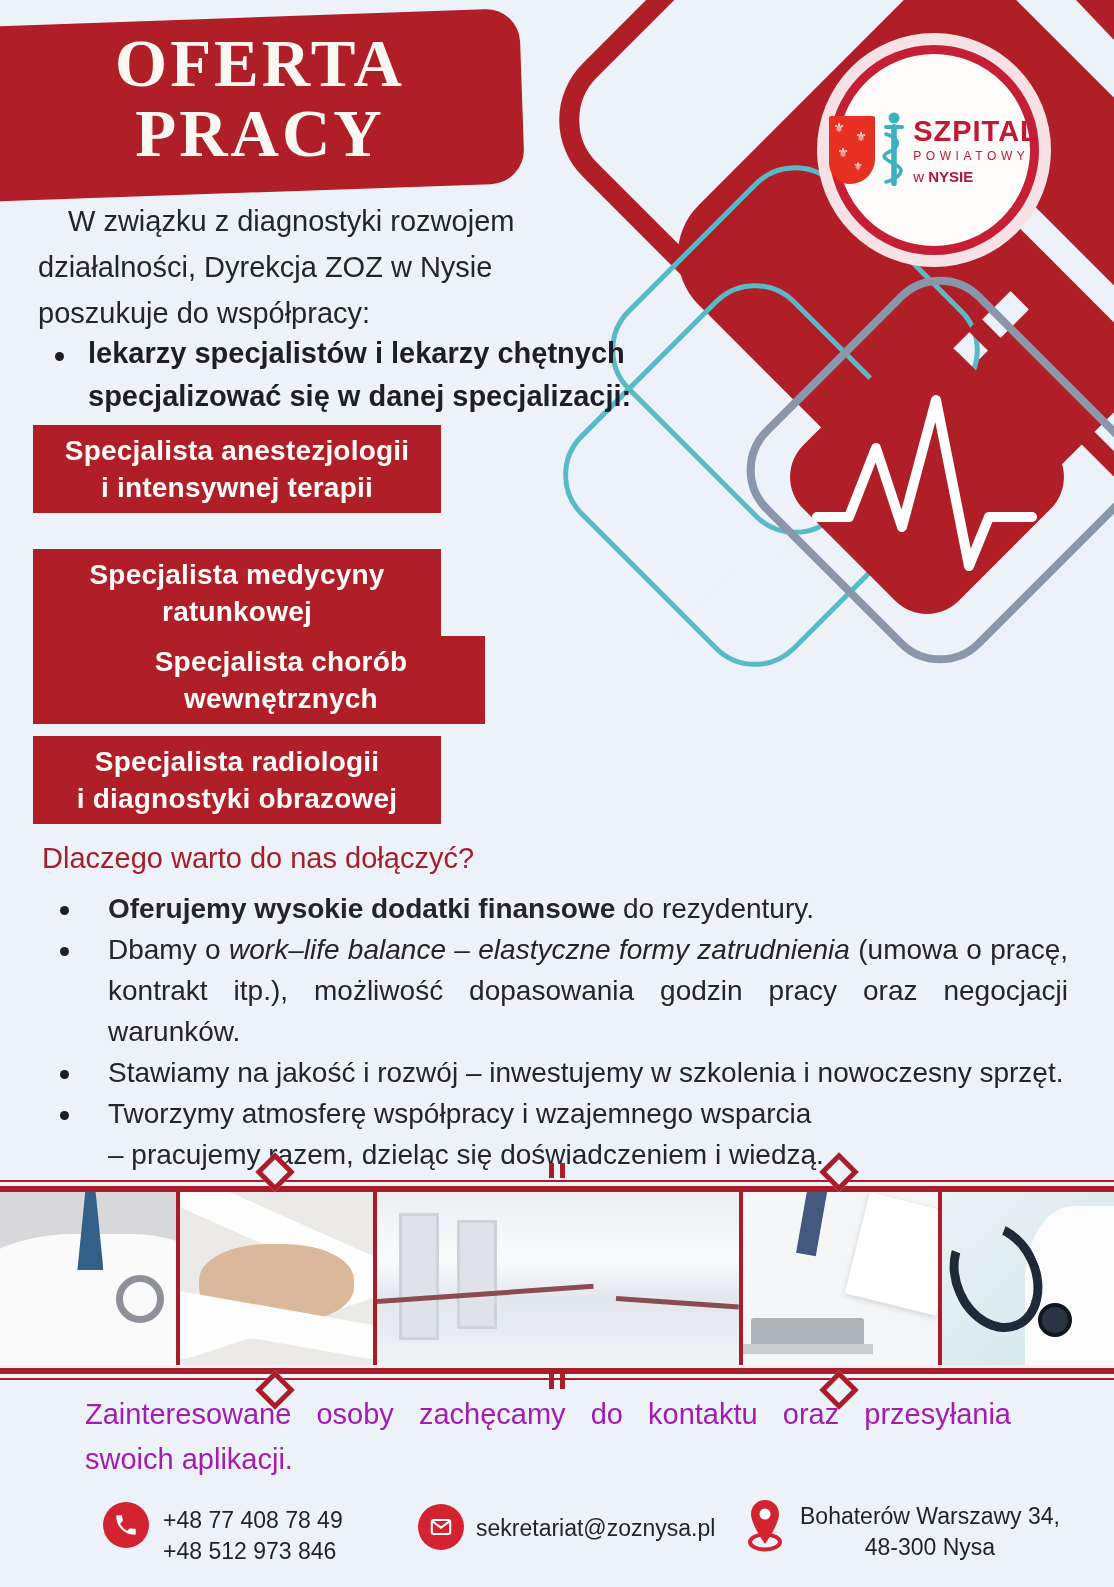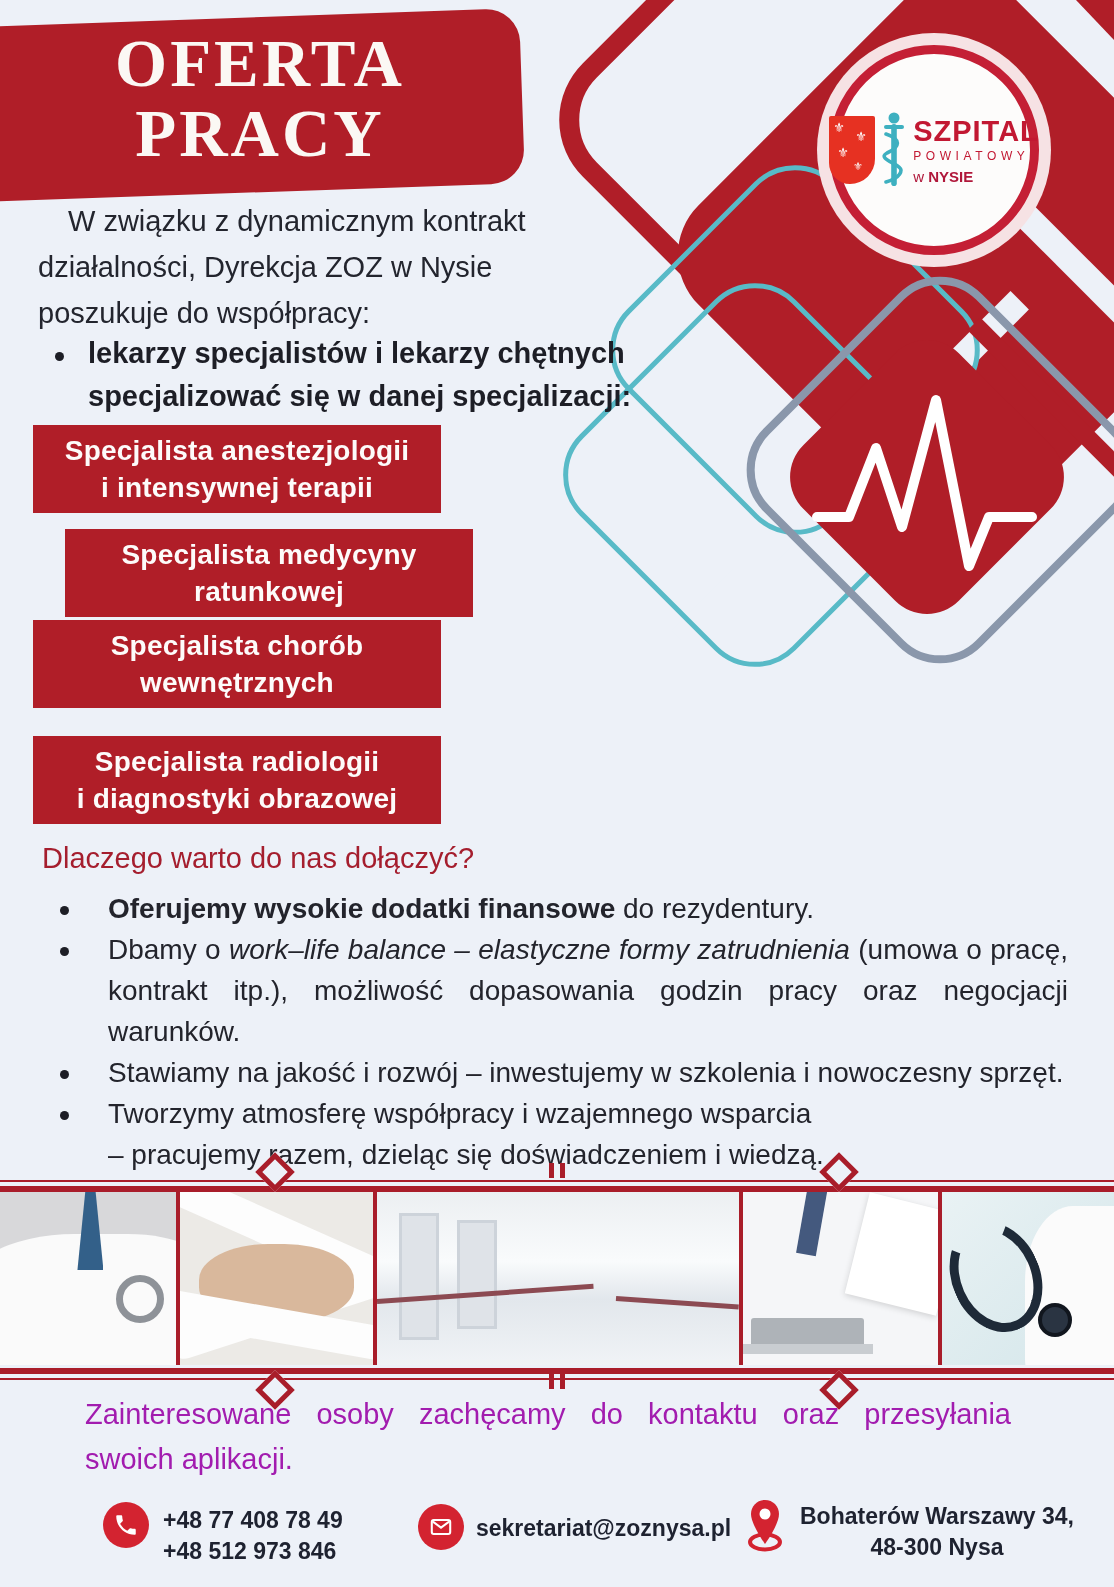--- a/index.html
+++ b/index.html
@@ -72,21 +72,21 @@
   .paper{position:absolute;right:-6%;top:6%;width:48%;height:60%;background:#fff;transform:rotate(14deg);box-shadow:0 2px 6px rgba(0,0,0,.15);}
   .tie2{position:absolute;left:30%;top:-4%;width:20px;height:70px;background:#44597e;transform:rotate(10deg);}
   .tube{position:absolute;left:6%;top:16%;width:70px;height:96px;border:9px solid #1e2a38;border-radius:50%;border-top-color:transparent;transform:rotate(-24deg);}
   .bell{position:absolute;left:56%;top:64%;width:26px;height:26px;background:#2a3442;border-radius:50%;border:4px solid #11161e;}
   .coat2{position:absolute;right:-18%;top:8%;width:70%;height:110%;background:#fbfbfb;border-radius:40% 0 0 20%;}
   
   .closing{position:absolute;left:85px;top:1392px;width:926px;z-index:3;font-size:29px;line-height:45px;color:#a21caf;}
   .contact{position:absolute;left:0;top:1496px;width:1114px;z-index:3;color:#1e2230;}
   .c-item{position:absolute;display:flex;align-items:flex-start;}
   .c-icn{width:46px;height:46px;border-radius:50%;background:#d32330;display:flex;align-items:center;justify-content:center;flex:0 0 auto;}
-  .c-txt{font-weight:bold;font-size:23px;line-height:31px;padding-top:3px;}
+  .c-txt{font-weight:normal;font-size:23px;line-height:31px;padding-top:3px;}
 </style>
 </head>
 <body>
 
 <div class="page">
 
   <svg class="decor" width="1114" height="720" viewBox="0 0 1114 720">
 
     <g transform="rotate(45 915 120)">
         <rect x="650" y="-145" width="530" height="530" rx="70" fill="none" stroke="#b01e28" stroke-width="20"></rect>
@@ -147,39 +147,39 @@
     </div>
   </div>
 
   <div class="banner"></div>
   <div class="title">
     <div>OFERTA</div>
     <div>PRACY</div>
   </div>
 
   <div class="intro">
-    <span style="padding-left:30px;">W związku z dynamicznym kontrakt</span><br>
+    <span style="padding-left:30px;">W związku z diagnostyki rozwojem</span><br>
     <span>działalności, Dyrekcja ZOZ w Nysie</span><br>
     <span>poszukuje do współpracy:</span>
   </div>
 
   <div class="lead">
     <span class="dot"><i></i></span>
     <span><span>lekarzy specjalistów i lekarzy chętnych</span><br><span>specjalizować się w danej specjalizacji:</span></span>
   </div>
 
   <div class="spec" style="top:425px;">
     <span>Specjalista anestezjologii</span>
       <span>i intensywnej terapii</span>
   </div>
-  <div class="spec" style="top:529px;margin-left:32px;">
+  <div class="spec" style="top:549px;">
     <span>Specjalista medycyny</span>
       <span>ratunkowej</span>
   </div>
-  <div class="spec" style="top:620px;">
+  <div class="spec" style="top:636px;padding-left:44px;">
     <span>Specjalista chorób</span>
       <span>wewnętrznych</span>
   </div>
   <div class="spec" style="top:736px;">
     <span>Specjalista radiologii</span>
       <span>i diagnostyki obrazowej</span>
   </div>
 
   <div class="why">
     <div class="why-h">Dlaczego warto do nas dołączyć?</div>

